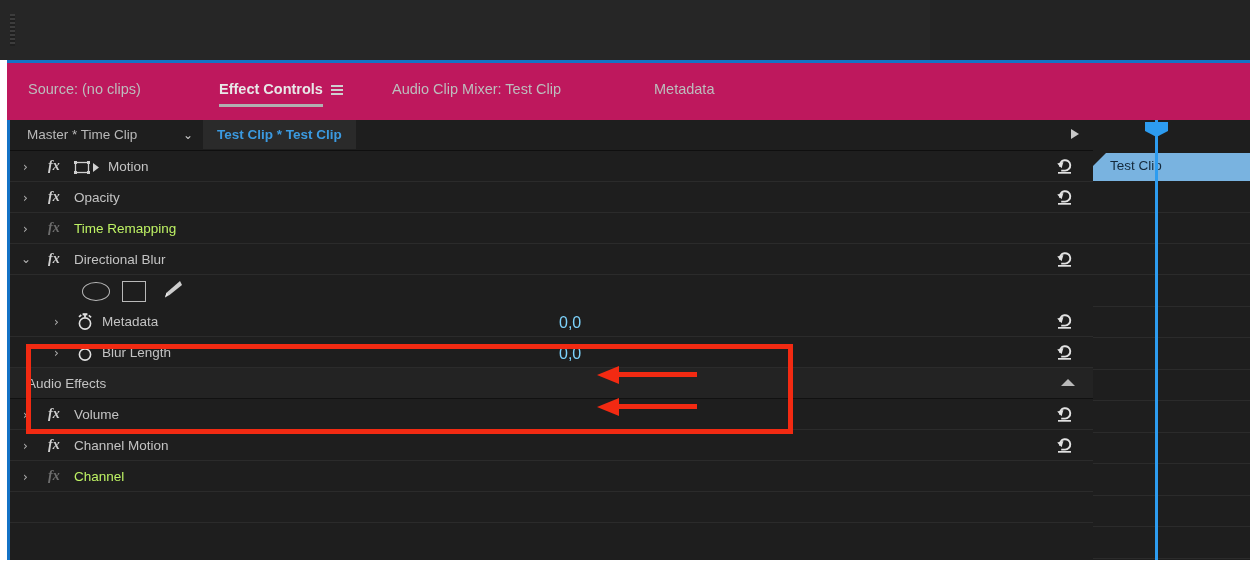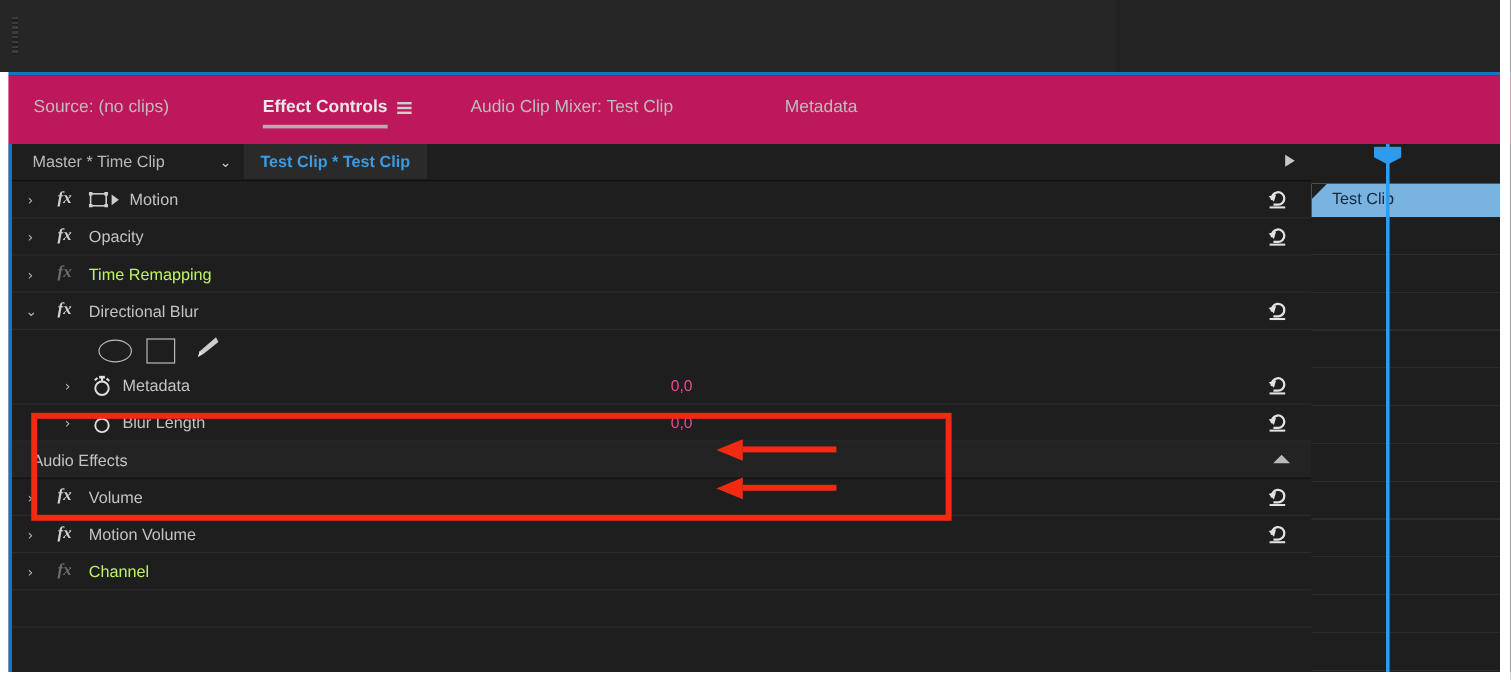--- a/index.html
+++ b/index.html
@@ -190,21 +190,21 @@
   .mask-tools{
     position:absolute;left:72px;top:4px;display:flex;gap:12px;align-items:center;
   }
   .m-ellipse{width:26px;height:17px;border:1.8px solid #b9b9b9;border-radius:50%;}
   .m-rect{width:22px;height:19px;border:1.8px solid #b9b9b9;}
   .stopwatch{
     position:absolute;left:66px;top:6px;width:18px;height:19px;
   }
   .param-tri{left:44px;}
   .pval{
-    position:absolute;left:549px;top:8px;font-size:13px;color:#ec4899;white-space:nowrap;
+    position:absolute;left:549px;top:8px;font-size:16px;color:#7dd3fc;white-space:nowrap;
   }
 
   
   .red-box{
     position:absolute;left:26px;top:344px;width:767px;height:90px;
     border:5px solid #f22a12;box-sizing:border-box;pointer-events:none;
   }
   .arrow{position:absolute;height:9px;pointer-events:none;}
   .arrow .shaft{position:absolute;right:0;top:2px;height:5px;width:78px;background:#f22a12;}
   .arrow .head{
@@ -380,21 +380,21 @@
             <path d="M4 8.6 A5.2 5.2 0 1 1 9 12.6 L5.2 12.6" fill="none" stroke="#e2e2e2" stroke-width="1.9"></path>
             <polygon points="1.2,5.6 7.4,4.0 5.6,10.2" fill="#e2e2e2"></polygon>
             <rect x="2" y="14" width="13" height="1.7" fill="#e2e2e2"></rect>
           </svg>
         </div>
       </div>
 
       <div class="row">
         <div class="tri">›</div>
         <div class="fx">fx</div>
-        <div class="name">Motion Volume</div>
+        <div class="name">Channel Motion</div>
         <div class="reset">
           <svg width="19" height="17" viewBox="0 0 19 17">
             <path d="M4 8.6 A5.2 5.2 0 1 1 9 12.6 L5.2 12.6" fill="none" stroke="#e2e2e2" stroke-width="1.9"></path>
             <polygon points="1.2,5.6 7.4,4.0 5.6,10.2" fill="#e2e2e2"></polygon>
             <rect x="2" y="14" width="13" height="1.7" fill="#e2e2e2"></rect>
           </svg>
         </div>
       </div>
 
       <div class="row">

